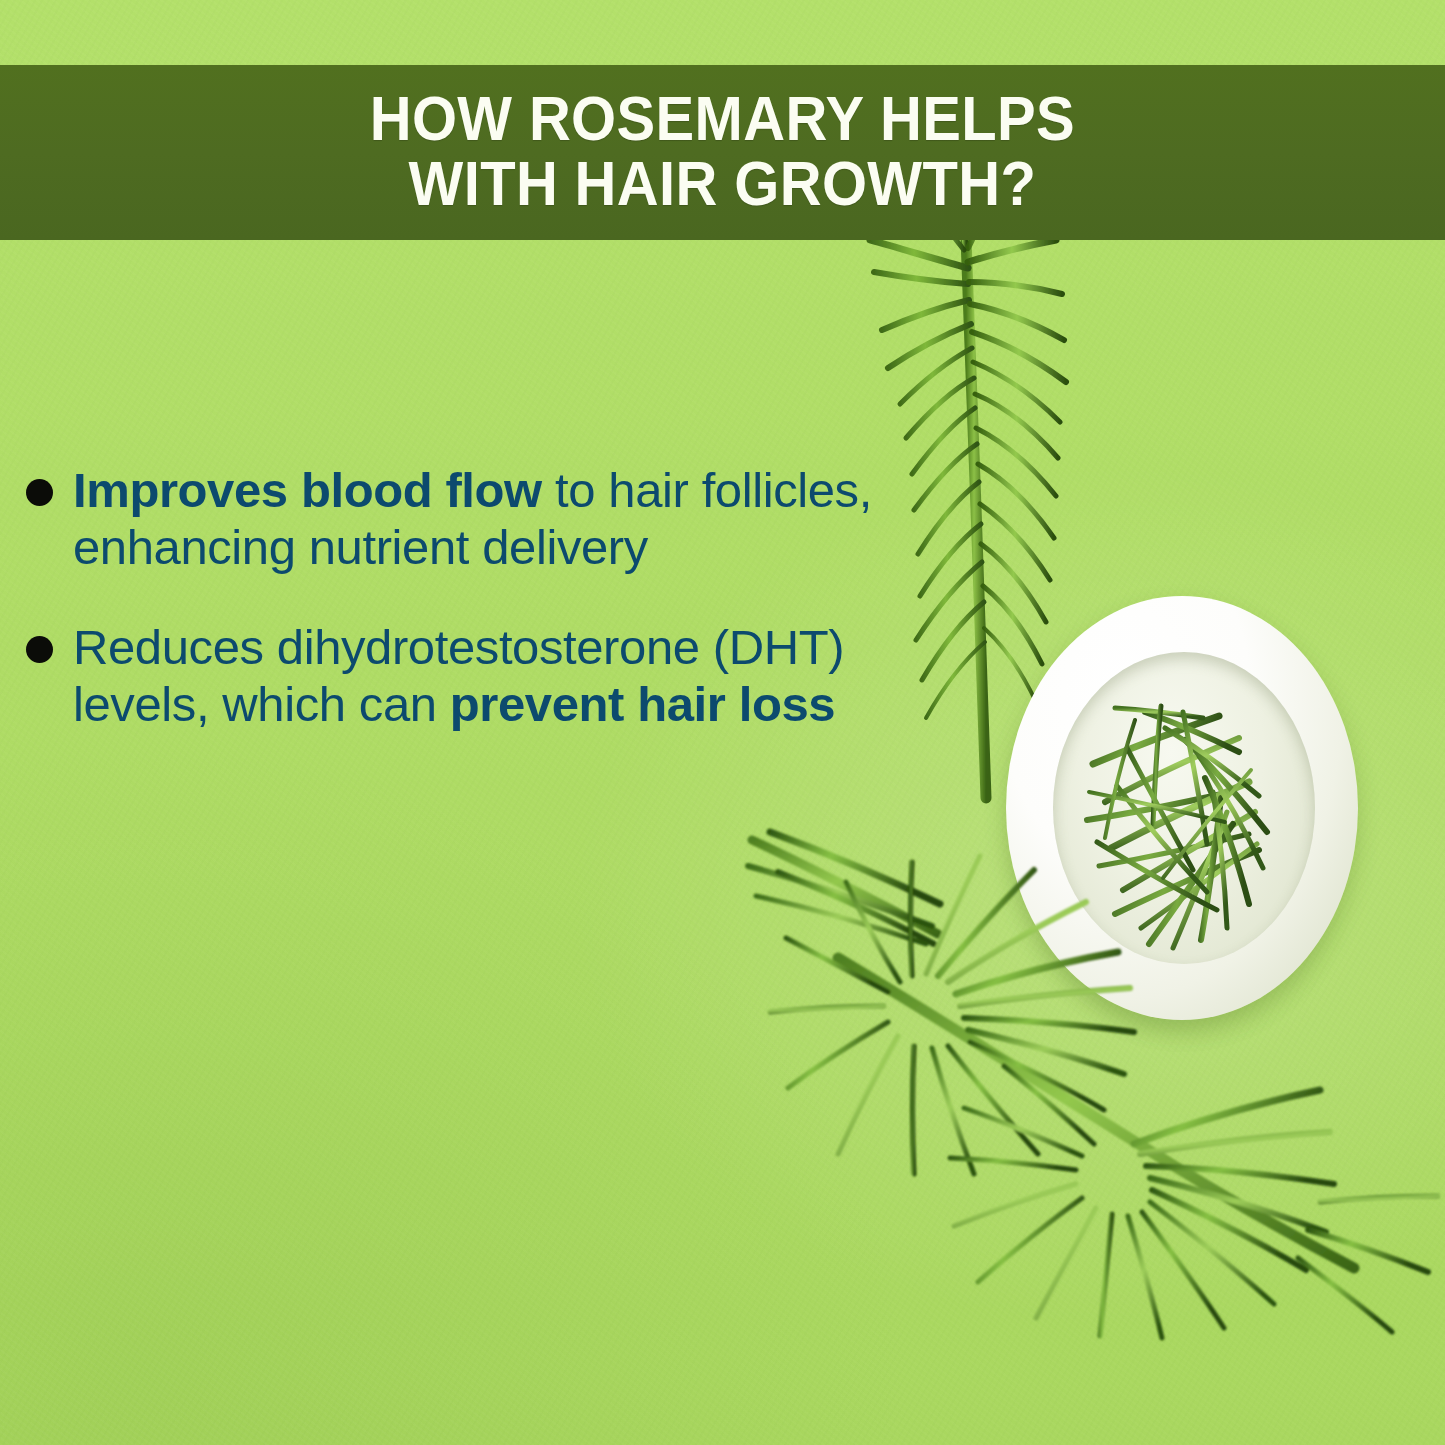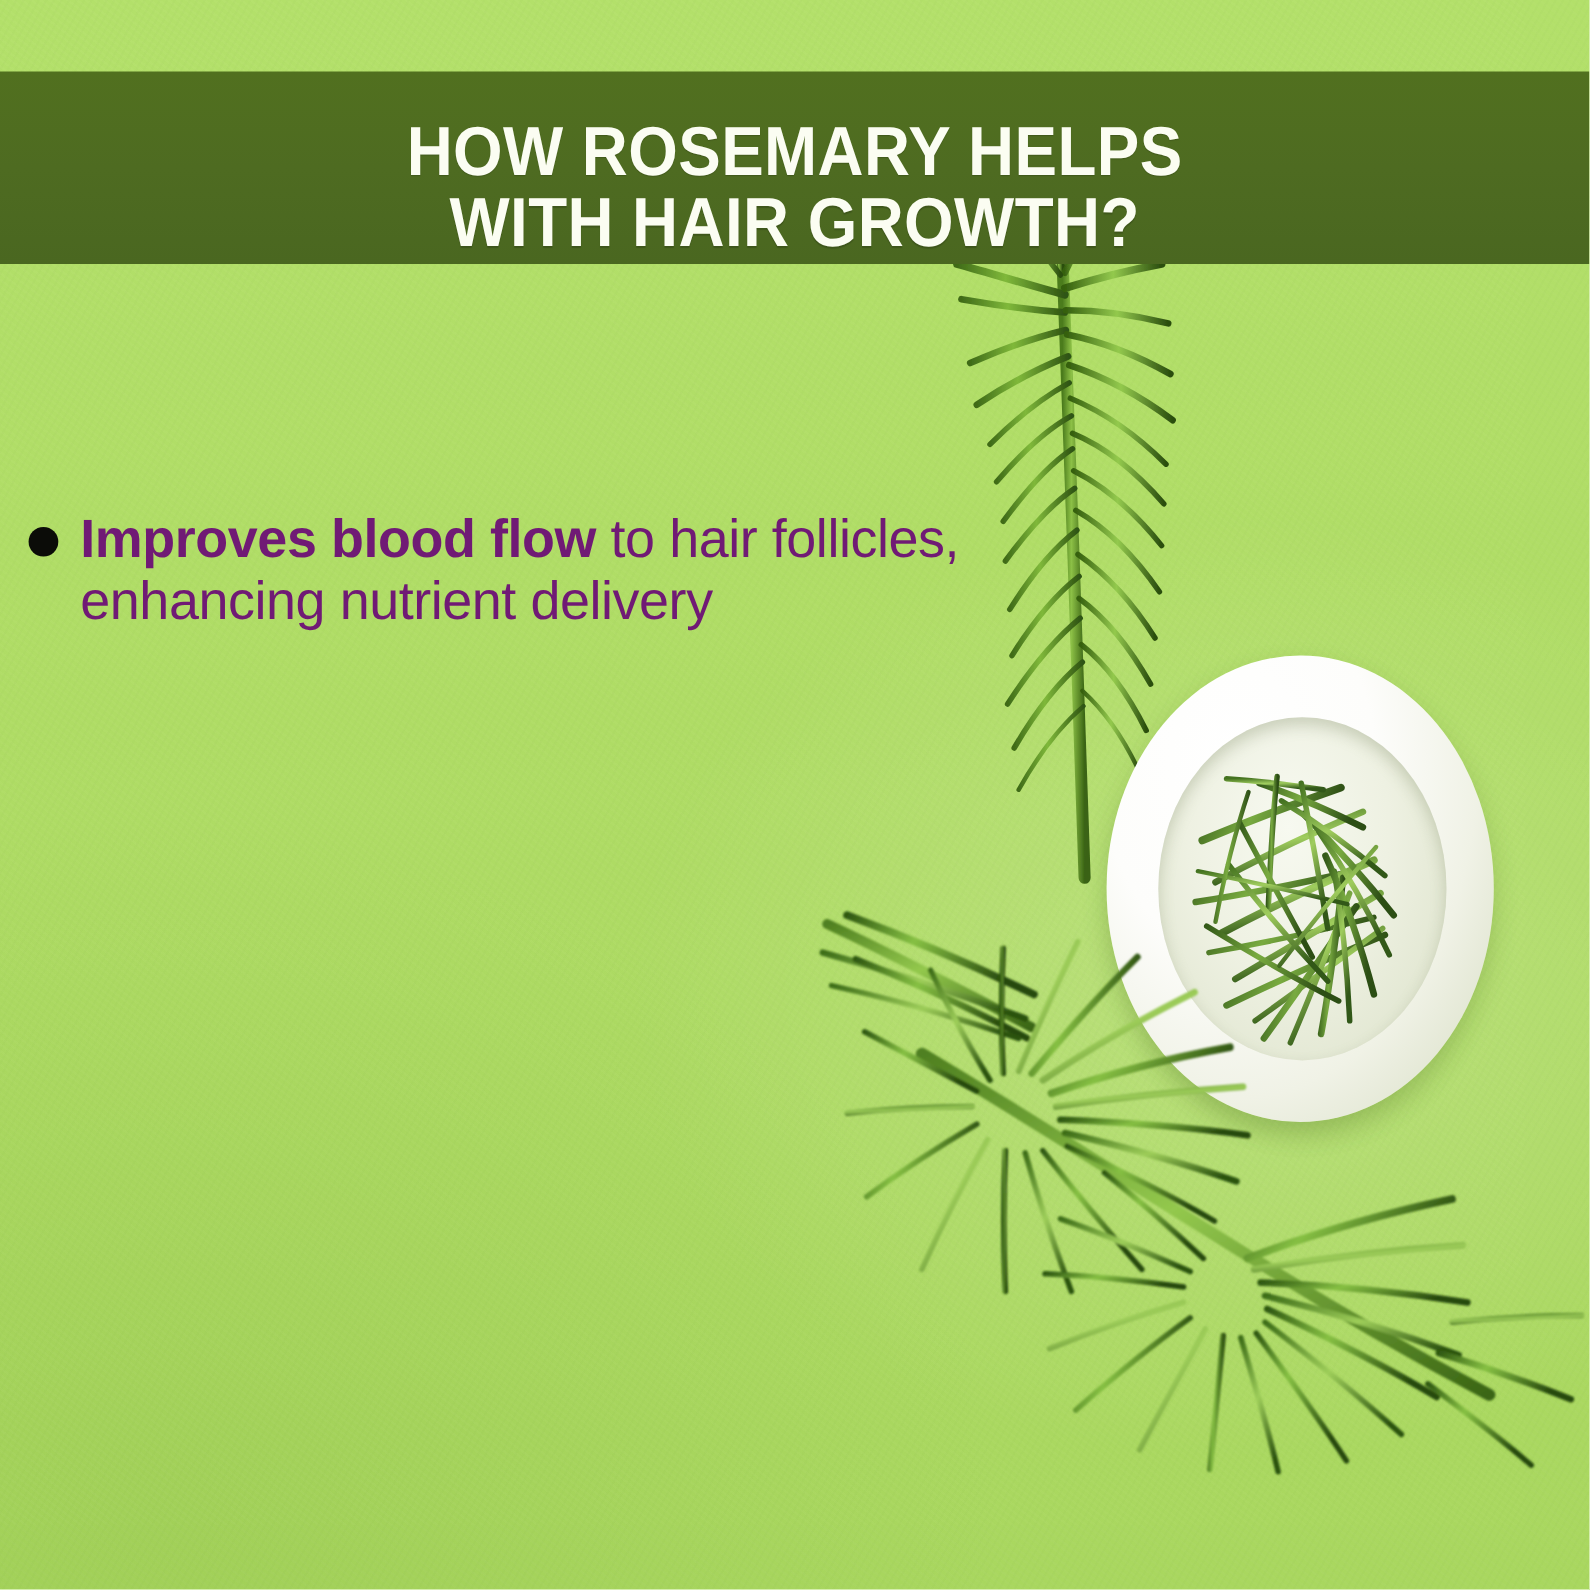--- a/index.html
+++ b/index.html
@@ -37,21 +37,21 @@
 
   
   .banner {
     position: absolute;
     left: 0;
     top: 65px;
     width: 1445px;
     height: 175px;
     background: linear-gradient(180deg, #51701f 0%, #4e6b21 50%, #4a6720 100%);
     display: flex;
-    align-items: flex-end;
+    align-items: center;
     justify-content: center;
     z-index: 40;
   }
   .banner-title {
     color: #fbfdf2;
     font-family: "Liberation Sans", sans-serif;
     font-weight: 700;
     font-size: 63px;
     line-height: 1.03;
     letter-spacing: 0.4px;
@@ -78,21 +78,21 @@
   .bullet-dot {
     flex: 0 0 auto;
     width: 27px;
     height: 27px;
     border-radius: 50%;
     background: #0b0c08;
     margin-top: 17px;
     margin-right: 20px;
   }
   .bullet-text {
-    color: #701a75;
+    color: #0c4a6e;
     font-family: "Liberation Sans", sans-serif;
     font-weight: 400;
     font-size: 49px;
     line-height: 1.155;
     letter-spacing: -0.4px;
     text-rendering: optimizeLegibility;
   }
   .bullet-text b { font-weight: 700; }
 
   
@@ -375,17 +375,23 @@
 
   <div class="bullets">
 
     <div class="bullet-row">
       <span class="bullet-dot"></span>
       <div class="bullet-text">
         <b>Improves blood flow</b><span> to hair follicles, enhancing nutrient delivery</span>
       </div>
     </div>
 
+    <div class="bullet-row">
+      <span class="bullet-dot"></span>
+      <div class="bullet-text">
+        <span>Reduces dihydrotestosterone (DHT) levels, which can </span><b>prevent hair loss</b><span></span>
+      </div>
+    </div>
 
 
   </div>
 
 </div>
 
 </body></html>

